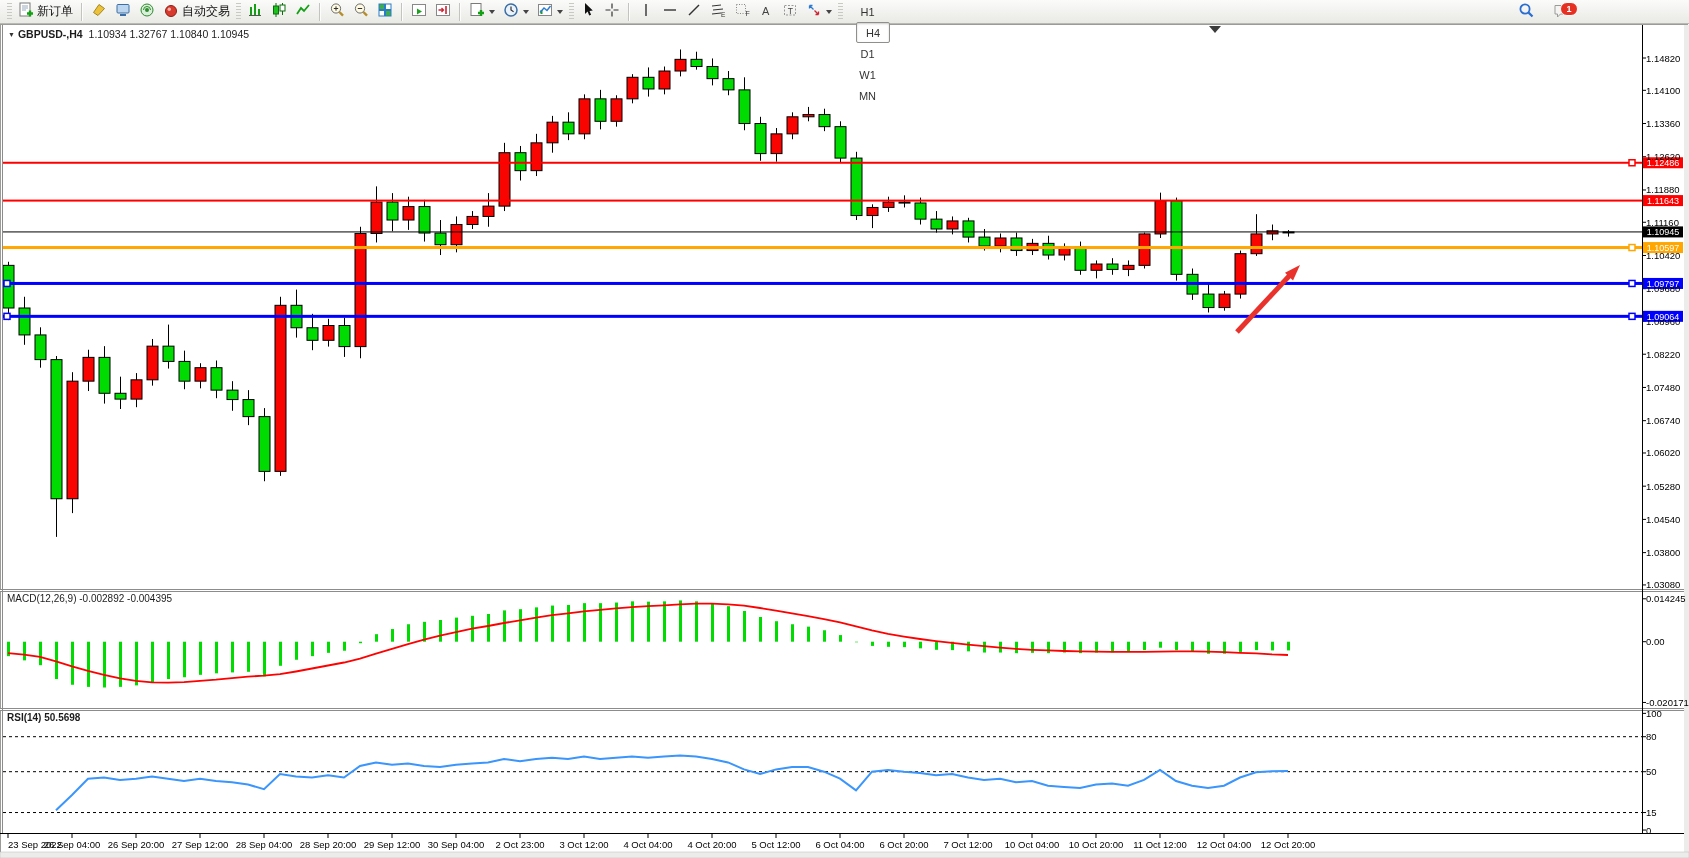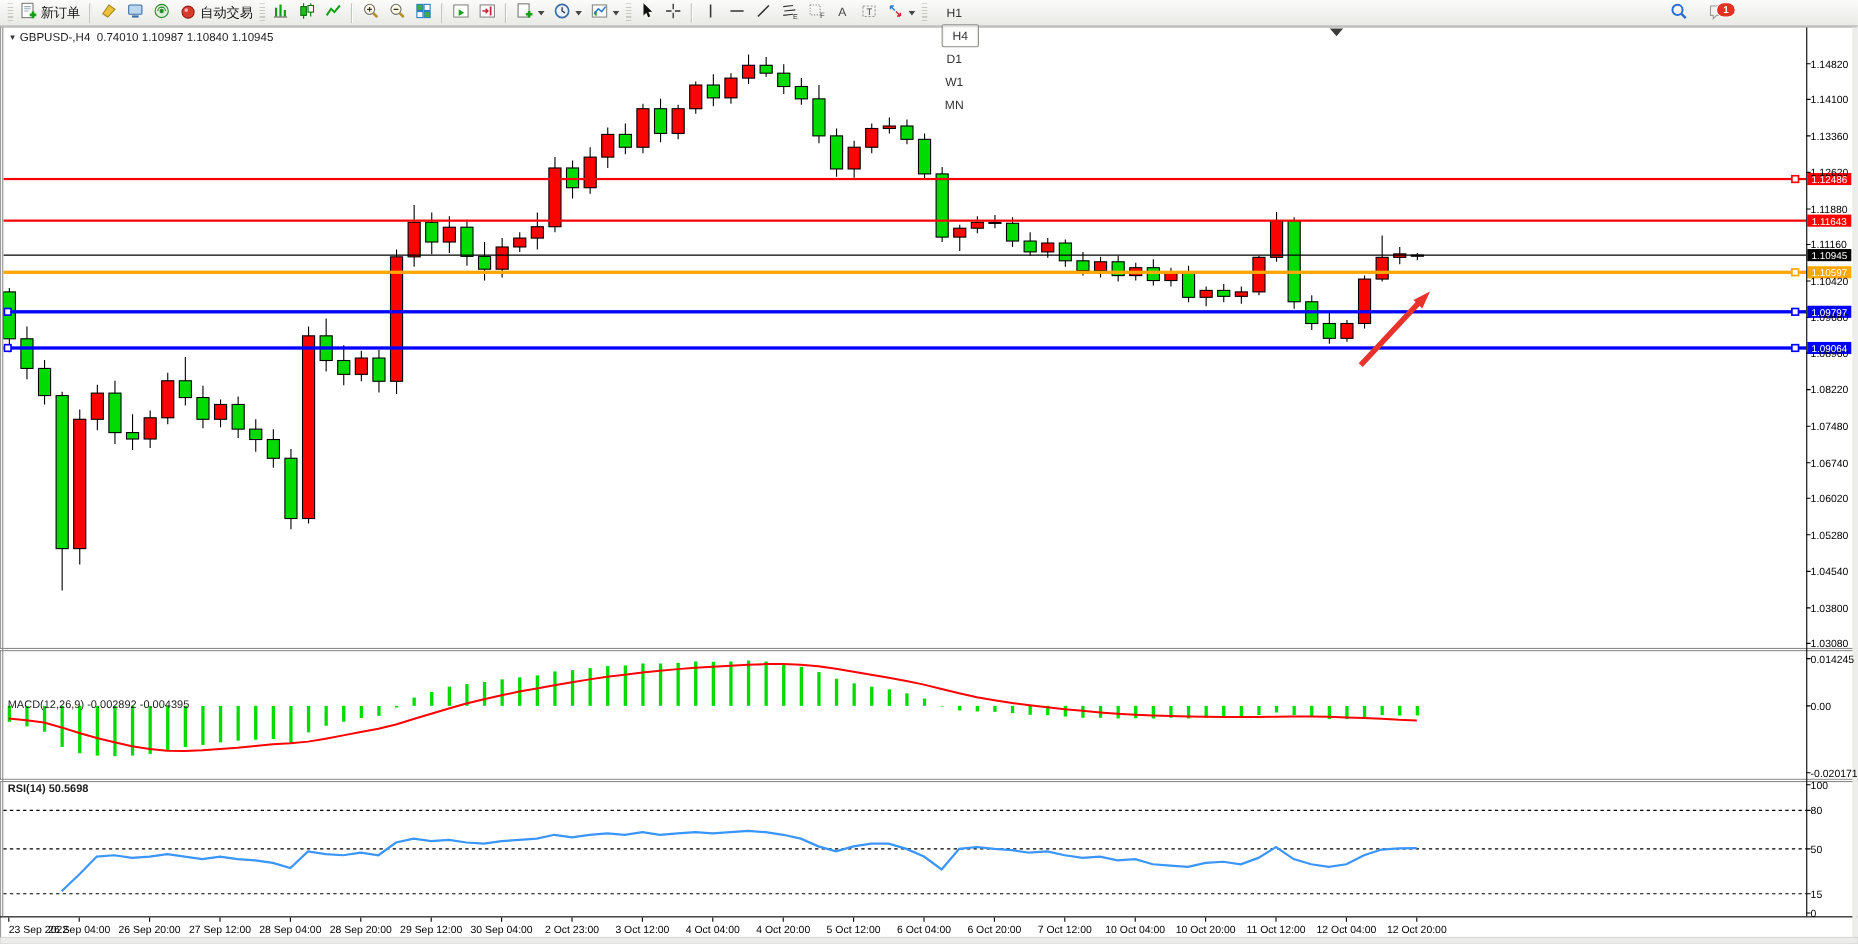--- a/index.html
+++ b/index.html
@@ -19,22 +19,22 @@
   .tf-btn{height:19px;min-width:26px;display:flex;align-items:center;justify-content:center;
     font-size:11px;color:#333;border:1px solid transparent;border-radius:2px;padding:0 3px;}
   .tf-btn.active{background:#fefefe;border:1px solid #8f8f8b;box-shadow:inset 0 1px 2px rgba(0,0,0,.2);margin-left:11px;}
   #tb-right{position:absolute;left:1514px;top:0;height:24px;display:flex;align-items:center;gap:10px;}
   #chat-badge{position:absolute;top:0px;left:10px;min-width:12px;height:12px;border-radius:7px;
     background:#e53022;color:#fff;font-size:9px;font-weight:bold;display:flex;align-items:center;
     justify-content:center;padding:0 2px;border:1px solid #fff;}
   
   .ovl{position:absolute;z-index:4;color:#1c1c1c;white-space:nowrap;}
   #symtitle{left:8px;top:28px;font-size:10.5px;}
-  #symtitle b{font-weight:normal;}
-  #macdlabel{left:7px;top:593px;font-size:10px;margin-top:43px;}
+  #symtitle b{font-weight:bold;}
+  #macdlabel{left:7px;top:593px;font-size:10px;}
   #rsilabel{left:7px;top:712px;font-size:10px;font-weight:bold;}
   .tri{display:inline-block;font-size:7px;vertical-align:1px;margin-right:3px;color:#333;}
   #chart-svg{position:absolute;left:0;top:0;z-index:1;}
   #frame{position:absolute;left:0;top:24px;width:1688px;height:833px;border:1px solid #9b9b97;
     box-sizing:border-box;z-index:0;}
 </style>
 </head>
 <body>
 
 <div id="toolbar">
@@ -242,21 +242,21 @@
     <span class="tb-btn" style="position:relative;">
       <span><svg width="18" height="17">
             <path d="M2 3.5h13v8.5h-7.5l-3 3v-3H2z" fill="#f4f4f2" stroke="#9a9a96"></path>
           </svg></span>
       <span id="chat-badge">1</span>
     </span>
   </div>
 </div>
 
 <div id="frame"></div>
-<div class="ovl" id="symtitle"><span class="tri">▼</span><b>GBPUSD-,H4</b>&nbsp;&nbsp;<span>0.74010 1.10987 1.10840 1.10945</span></div>
+<div class="ovl" id="symtitle"><span class="tri">▼</span><b>GBPUSD-,H4</b>&nbsp;&nbsp;<span>1.10934 1.32767 1.10840 1.10945</span></div>
 <div class="ovl" id="macdlabel"><span>MACD(12,26,9)</span>&nbsp;<span>-0.002892 -0.004395</span></div>
 <div class="ovl" id="rsilabel"><span>RSI(14)</span>&nbsp;<span>50.5698</span></div>
 
 <svg id="chart-svg" width="1689" height="858">
     <defs>
       <clipPath id="mainclip">
         <rect x="3" y="25" width="1639" height="564"></rect>
       </clipPath>
     </defs>
     <g clip-path="url(#mainclip)">

